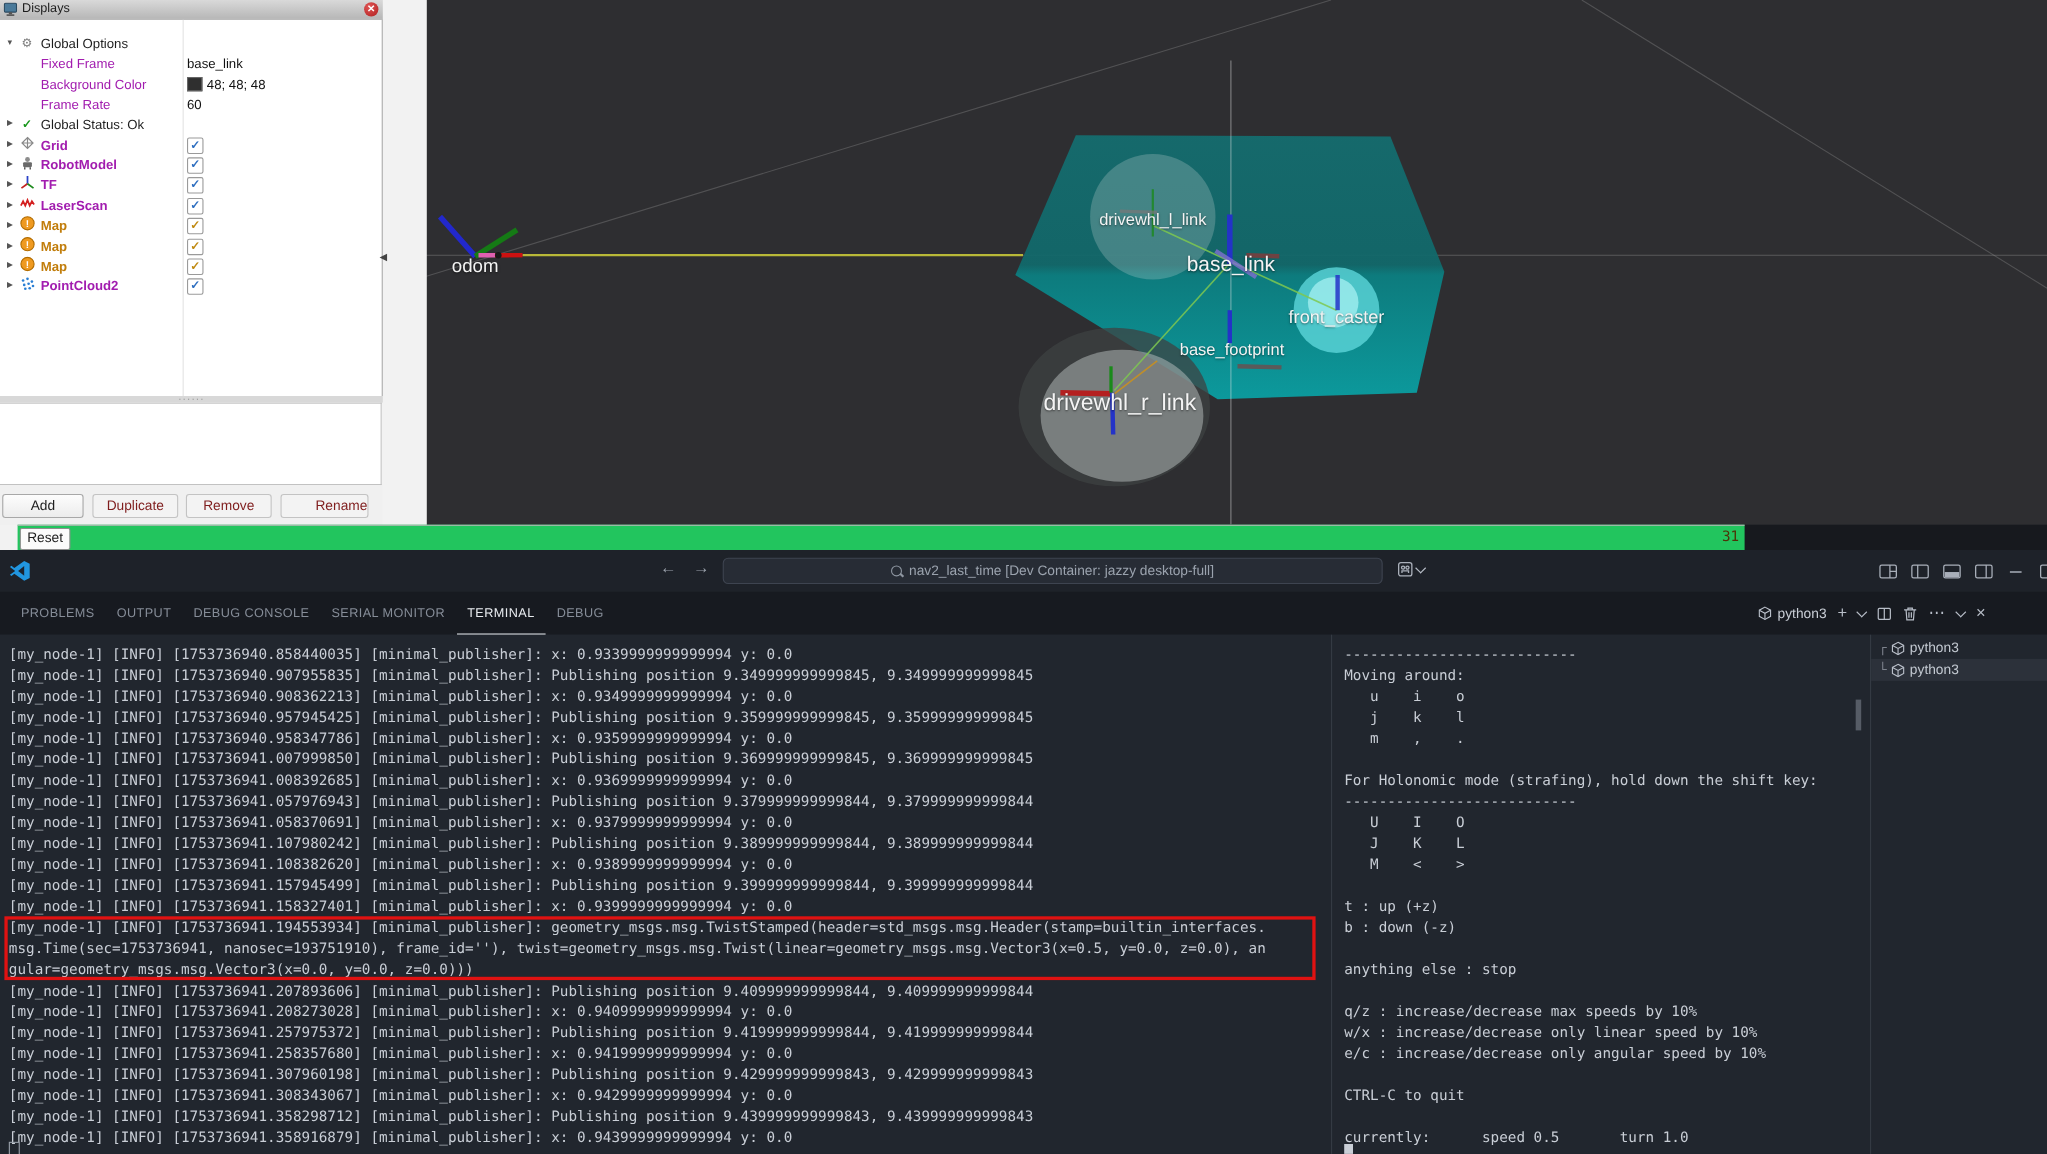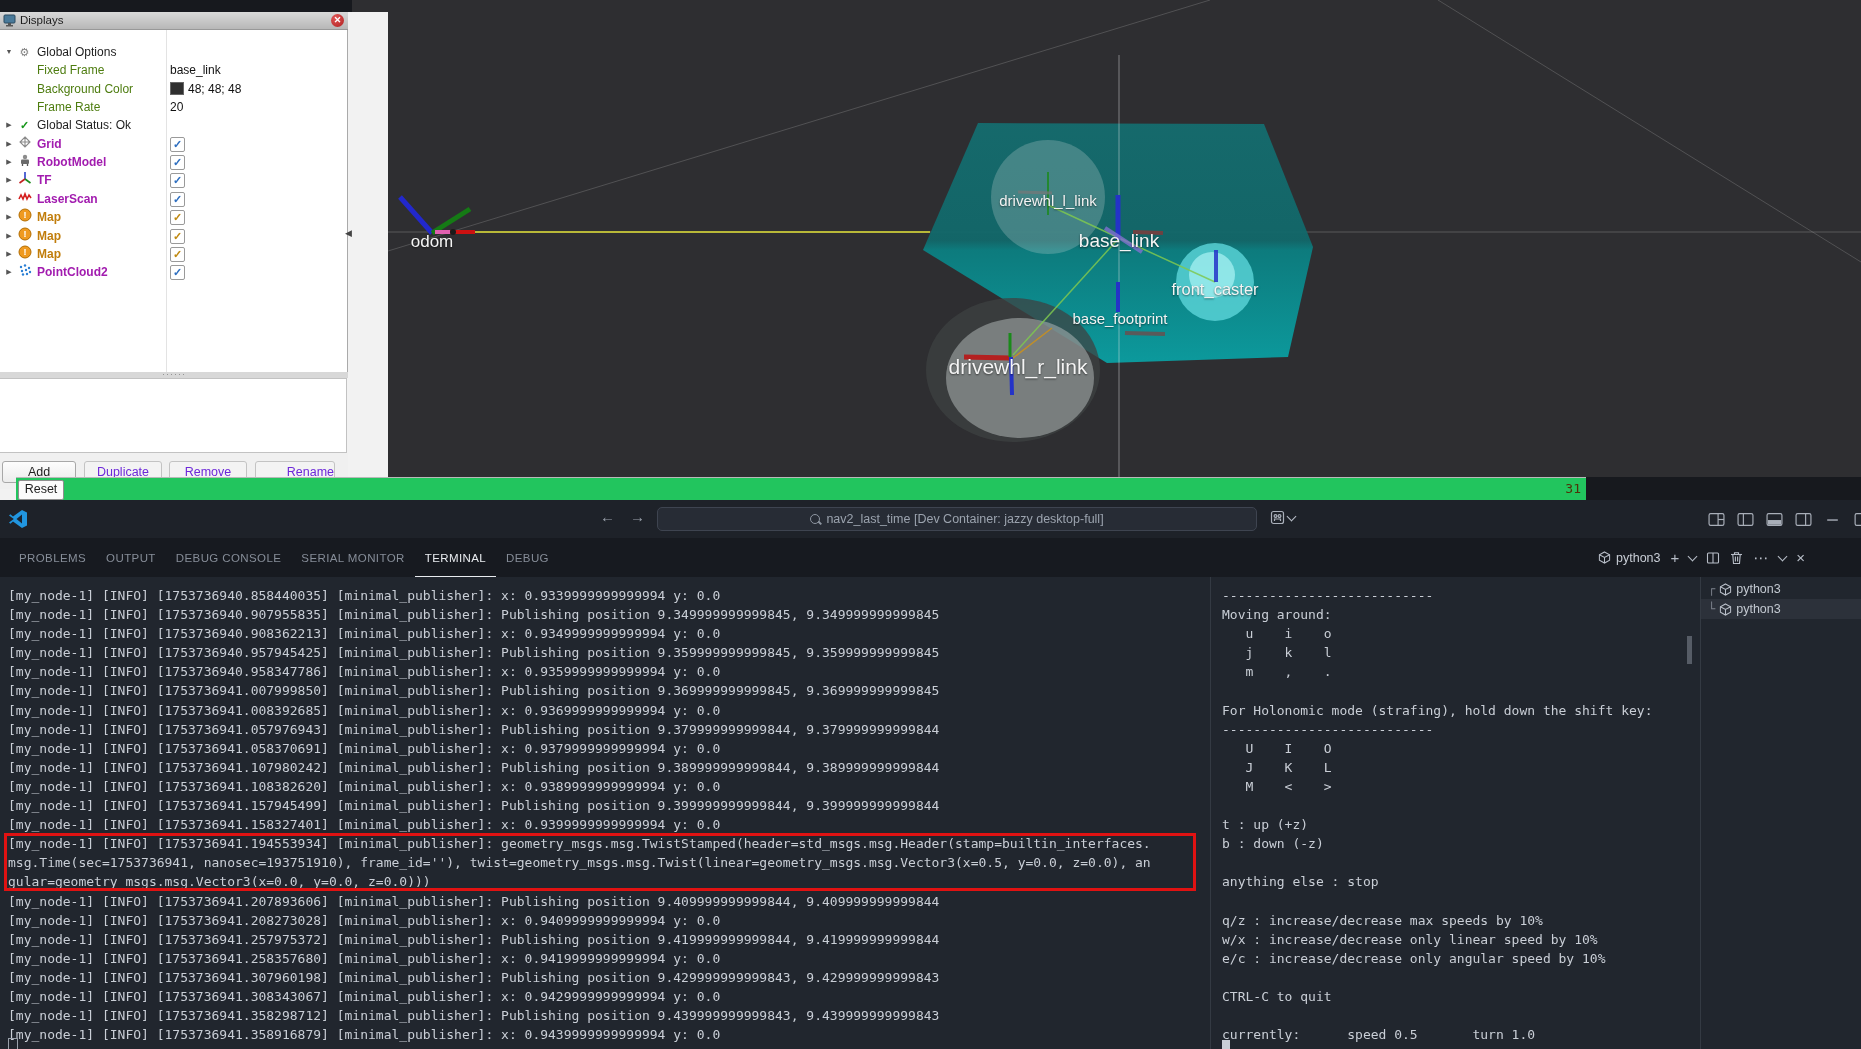--- a/index.html
+++ b/index.html
@@ -1,55 +1,55 @@
 <!DOCTYPE html>
 <html><head>
 <meta charset="utf-8">
 <style>
   html,body{margin:0;padding:0;background:#0d0f12;}
   #screen{position:relative;width:1861px;height:1049px;overflow:hidden;
           font-family:"Liberation Sans",sans-serif;background:#17191e;}
 
   
-  #rviz-panel{position:absolute;left:0;top:12px;width:388px;height:500px;background:#f2f2f2;}
+  #rviz-panel{position:absolute;left:0;top:0;width:388px;height:500px;background:#f2f2f2;}
   #displays-titlebar{position:absolute;left:0;top:0;width:348px;height:17px;
     background:linear-gradient(#d9d9d9,#b7b7b7);border-bottom:1px solid #989898;
     font-size:11.5px;color:#1c1c1c;line-height:17px;}
   #displays-titlebar .ttl{position:absolute;left:20px;top:0;}
   .mini-monitor{position:absolute;left:3px;top:2px;}
   .close-btn{position:absolute;right:4px;top:2px;width:13px;height:13px;border-radius:50%;
     background:radial-gradient(circle at 35% 30%,#e05555,#b02020);color:#fff;font-size:9px;
     line-height:13px;text-align:center;font-weight:bold;}
   #tree{position:absolute;left:0;top:18px;width:347px;height:342px;background:#fff;border-right:1px solid #aaa;}
   #tree .coldiv{position:absolute;left:166px;top:0;width:1px;height:100%;background:#e3e3e3;}
   .trow{position:absolute;left:0;width:100%;height:18px;font-size:12px;line-height:18px;color:#1d1d1d;}
   .exp{position:absolute;left:4px;top:0;font-size:7px;color:#555;width:10px;text-align:center;}
   .ticon{position:absolute;left:17px;top:0;width:15px;height:18px;text-align:center;}
   .ticon.gear{font-size:11px;color:#808080;}
   .ticon.gcheck{font-size:11px;color:#17961b;font-weight:bold;}
   .tlabel{position:absolute;left:37px;top:0;white-space:nowrap;}
-  .tlabel.prop{left:37px;color:#4d7c0f;text-align:center;}
+  .tlabel.prop{left:37px;color:#a21caf;text-align:center;}
   .tlabel.c-blue{color:#a21caf;font-weight:bold;}
   .tlabel.c-amber{color:#c17d0b;font-weight:bold;}
   .tval{position:absolute;left:170px;top:0;color:#111;white-space:nowrap;}
   .swatch{display:inline-block;width:12px;height:11px;background:#2f2f2f;border:1px solid #666;
     vertical-align:-2px;margin-right:4px;}
   .cb{position:absolute;left:170px;top:2px;width:13px;height:13px;background:#fff;border:1px solid #9a9a9a;
     border-radius:2px;font-size:11px;line-height:12px;text-align:center;font-weight:bold;}
   .cb.blue{color:#2f6fc0;}
   .cb.amber{color:#c08a12;}
   #splitter{position:absolute;left:0;top:360px;width:348px;height:6px;background:#d8d8d8;
     color:#8a8a8a;font-size:9px;line-height:5px;text-align:center;letter-spacing:1px;}
   #panel2{position:absolute;left:0;top:366px;width:347px;height:75px;background:#fff;
     border:1px solid #c2c2c2;border-left:none;box-sizing:border-box;}
   #btnbar{position:absolute;left:0;top:441px;width:348px;height:36px;background:#f0f0f0;}
   .rv-btn{position:absolute;top:8px;height:22px;box-sizing:border-box;border:1px solid #a8a8a8;
     border-radius:3px;background:linear-gradient(#fdfdfd,#ececec);font-size:12.5px;color:#1e1e1e;
     text-align:center;line-height:20px;}
-  .rv-btn.disabled{color:#6d28d9;border-color:#c3c3c3;background:#f3f3f3;}
+  .rv-btn.disabled{color:#7f1d1d;border-color:#c3c3c3;background:#f3f3f3;}
   #reset-strip{position:absolute;left:16px;top:477px;width:1570px;height:23px;background:#22c55e;
     border-top:1px solid #b9b9b9;box-sizing:border-box;}
   #reset-btn{position:absolute;left:2px;top:2px;width:44px;height:18px;border:1px solid #8f8f8f;
     border-radius:2px;background:#fbfbfb;font-size:12.5px;line-height:17px;text-align:center;color:#1e1e1e;}
   #frame-counter{position:absolute;right:5px;top:3px;font:13px "DejaVu Sans Mono",monospace;color:#4e3408;}
 
   
   #view3d{position:absolute;left:352px;top:0;width:1509px;height:477px;background:#2e2e31;overflow:hidden;}
   #collapse-arrow{position:absolute;left:345px;top:228px;font-size:9px;color:#444;z-index:5;}
   .v3label{position:absolute;transform:translate(-50%,-50%);color:#f4f4f4;white-space:nowrap;
@@ -194,21 +194,21 @@
       <div class="trow" style="top:31px">
         <span class="tlabel prop">Fixed Frame</span>
         <span class="tval">base_link</span>
       </div>
       <div class="trow" style="top:50px">
         <span class="tlabel prop">Background Color</span>
         <span class="tval"><span class="swatch"></span><span>48; 48; 48</span></span>
       </div>
       <div class="trow" style="top:68px">
         <span class="tlabel prop">Frame Rate</span>
-        <span class="tval">20</span>
+        <span class="tval">60</span>
       </div>
       <div class="trow" style="top:86px">
         <span class="exp">▶</span>
         <span class="ticon gcheck">✓</span>
         <span class="tlabel">Global Status: Ok</span>
       </div>
 
       <div class="trow" style="top:105px">
         <span class="exp">▶</span>
         <span class="ticon">

